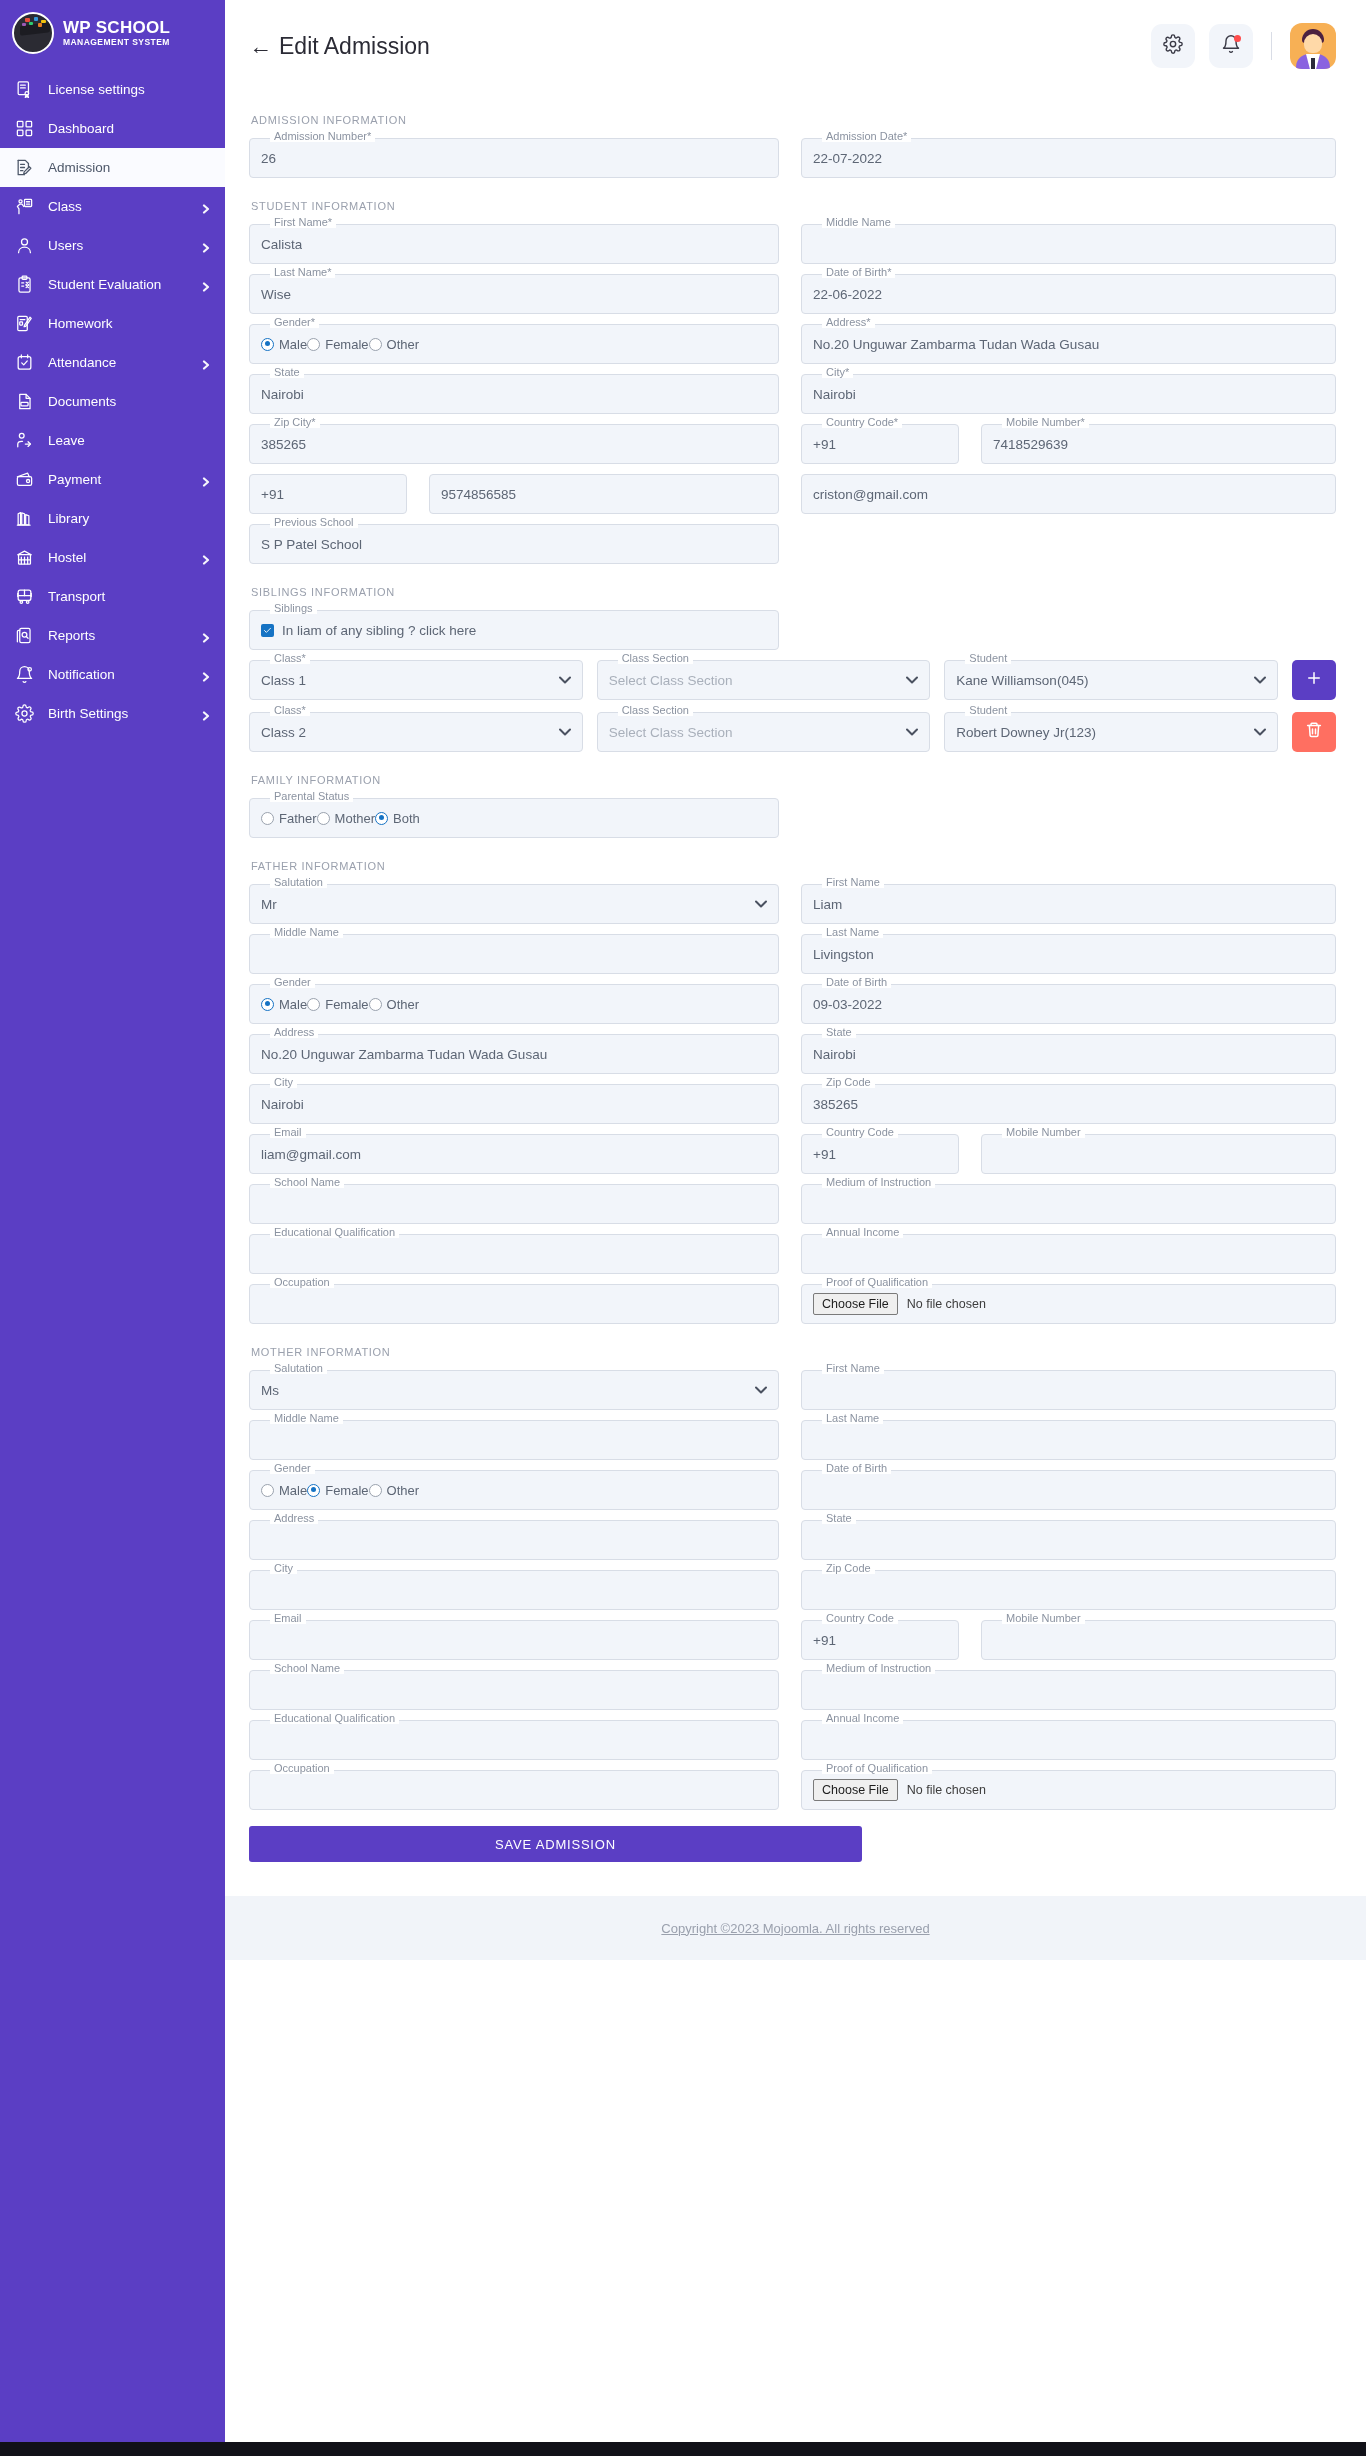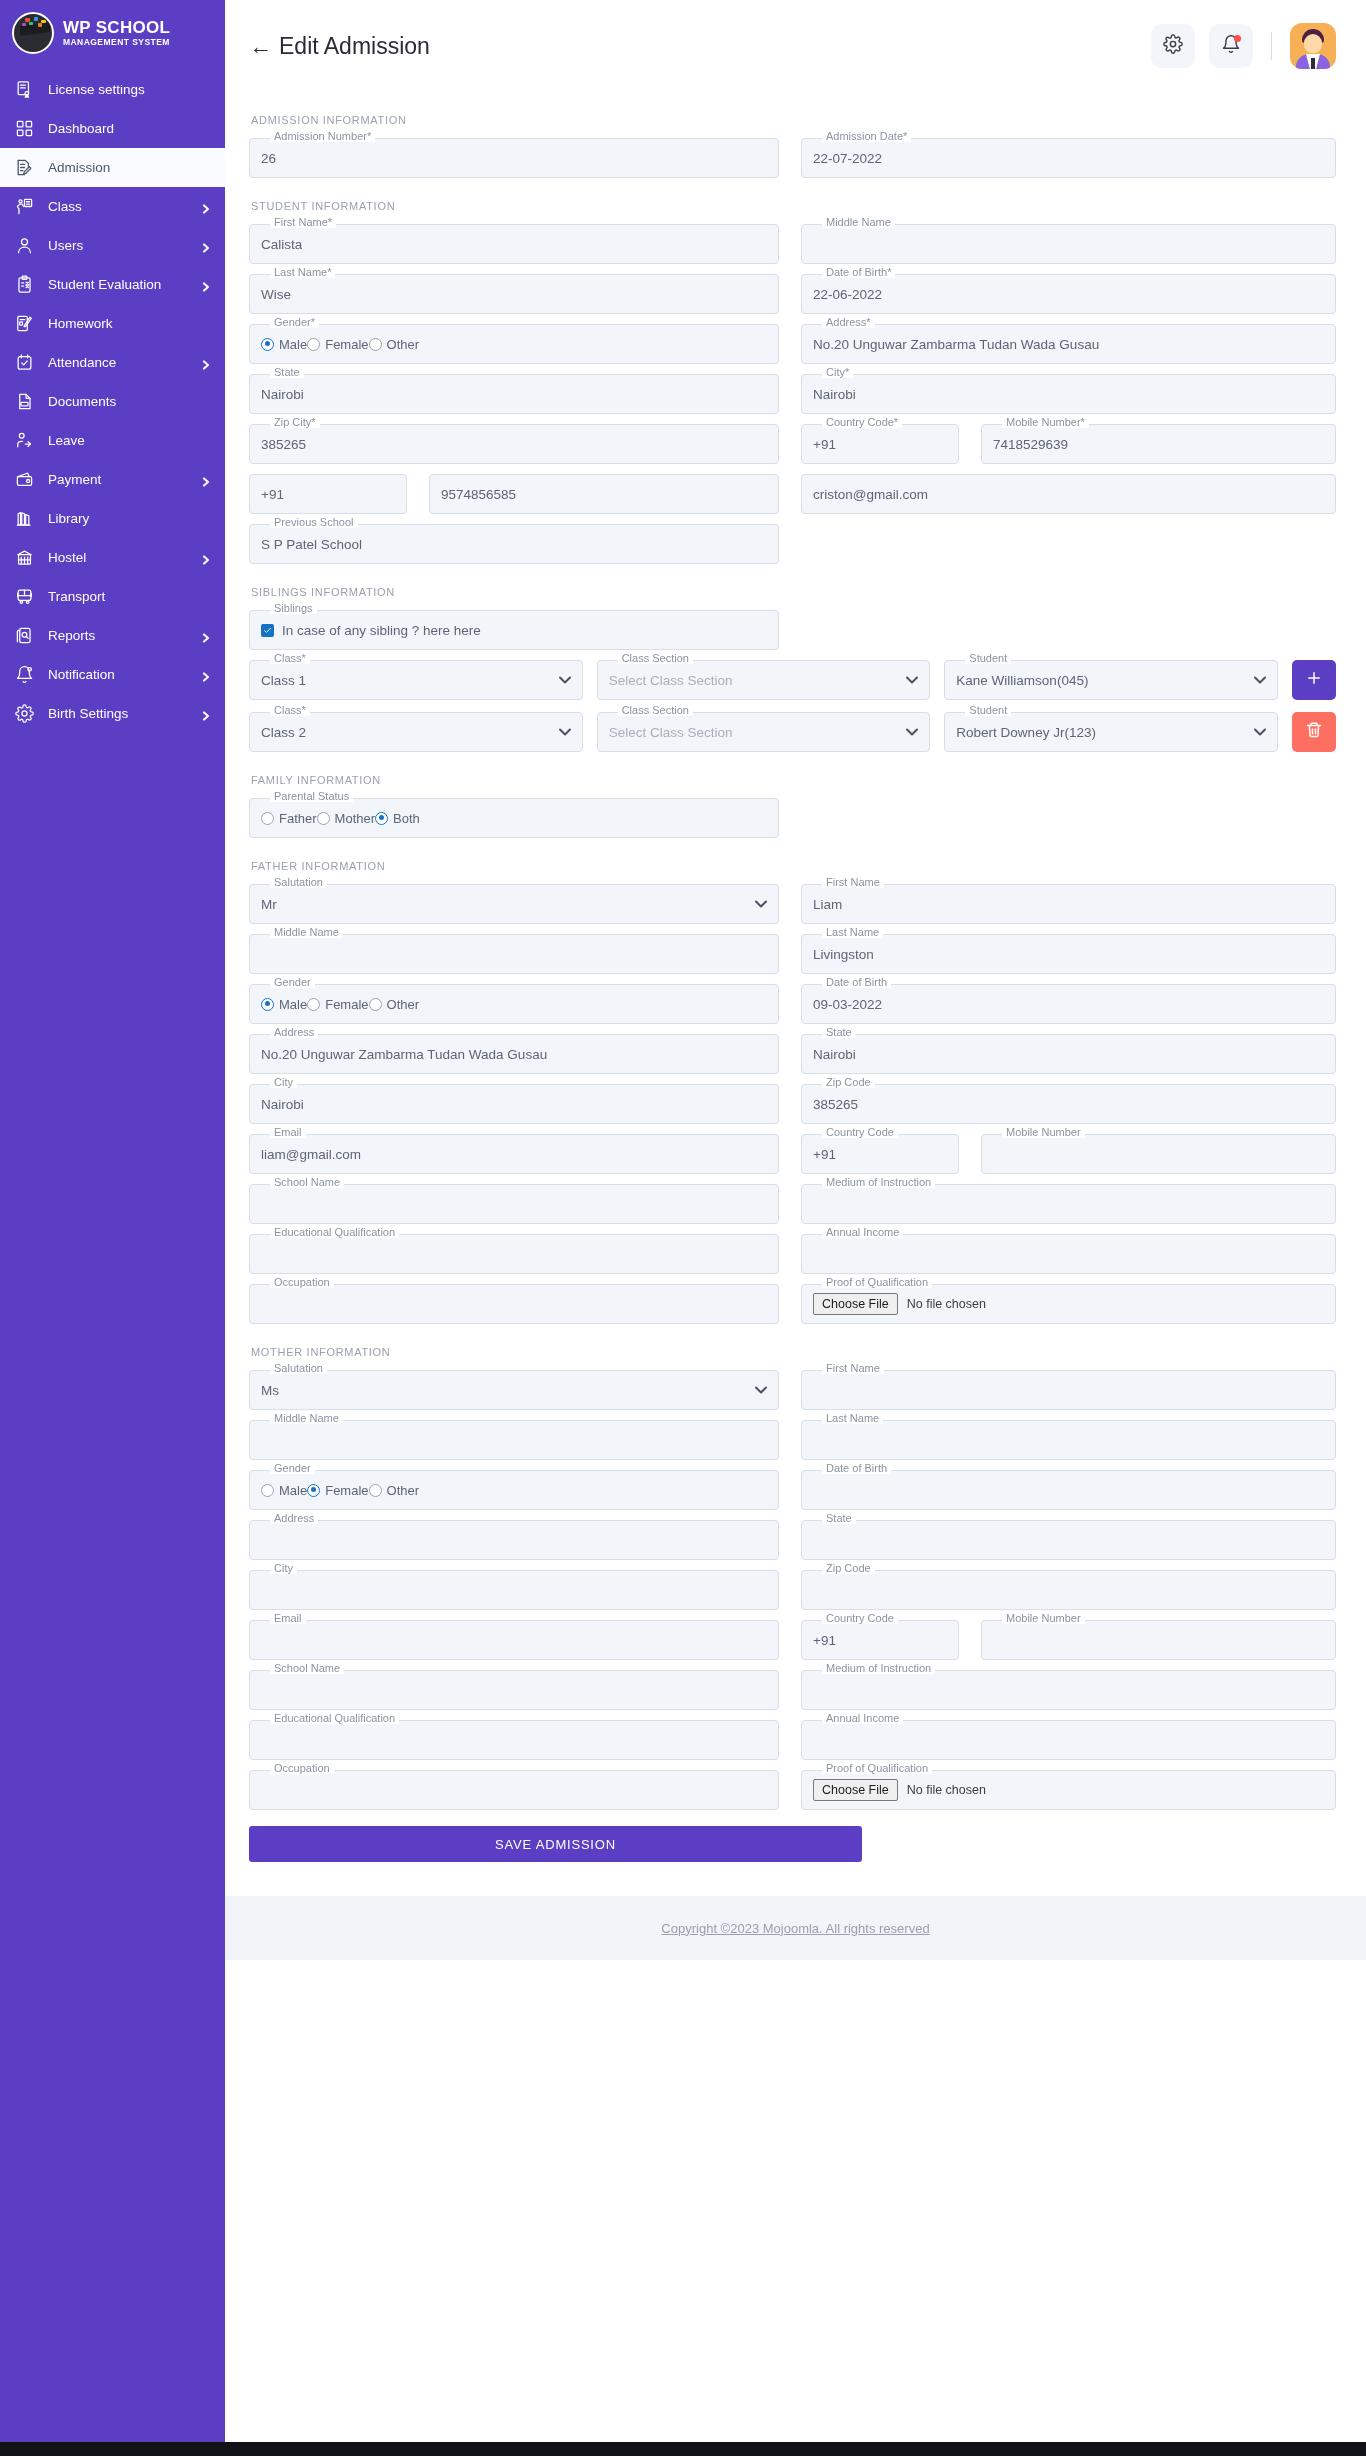--- a/index.html
+++ b/index.html
@@ -645,21 +645,21 @@
         <div class="col left">
           <div class="field">
             <span class="lg">Siblings</span>
             <div class="fs">
               <div class="check-row">
                 <span class="cbox">
                   <svg viewBox="0 0 24 24">
                       <polyline points="20 6 9 17 4 12"></polyline>
                     </svg>
                 </span>
-                <span class="fval">In case of any sibling ? here here</span>
+                <span class="fval">In liam of any sibling ? click here</span>
               </div>
             </div>
           </div>
         </div>
         <div class="col right"></div>
       </div>
 
       <div id="sibling-rows">
           <div class="sib-row">
             <div class="sib-col">

